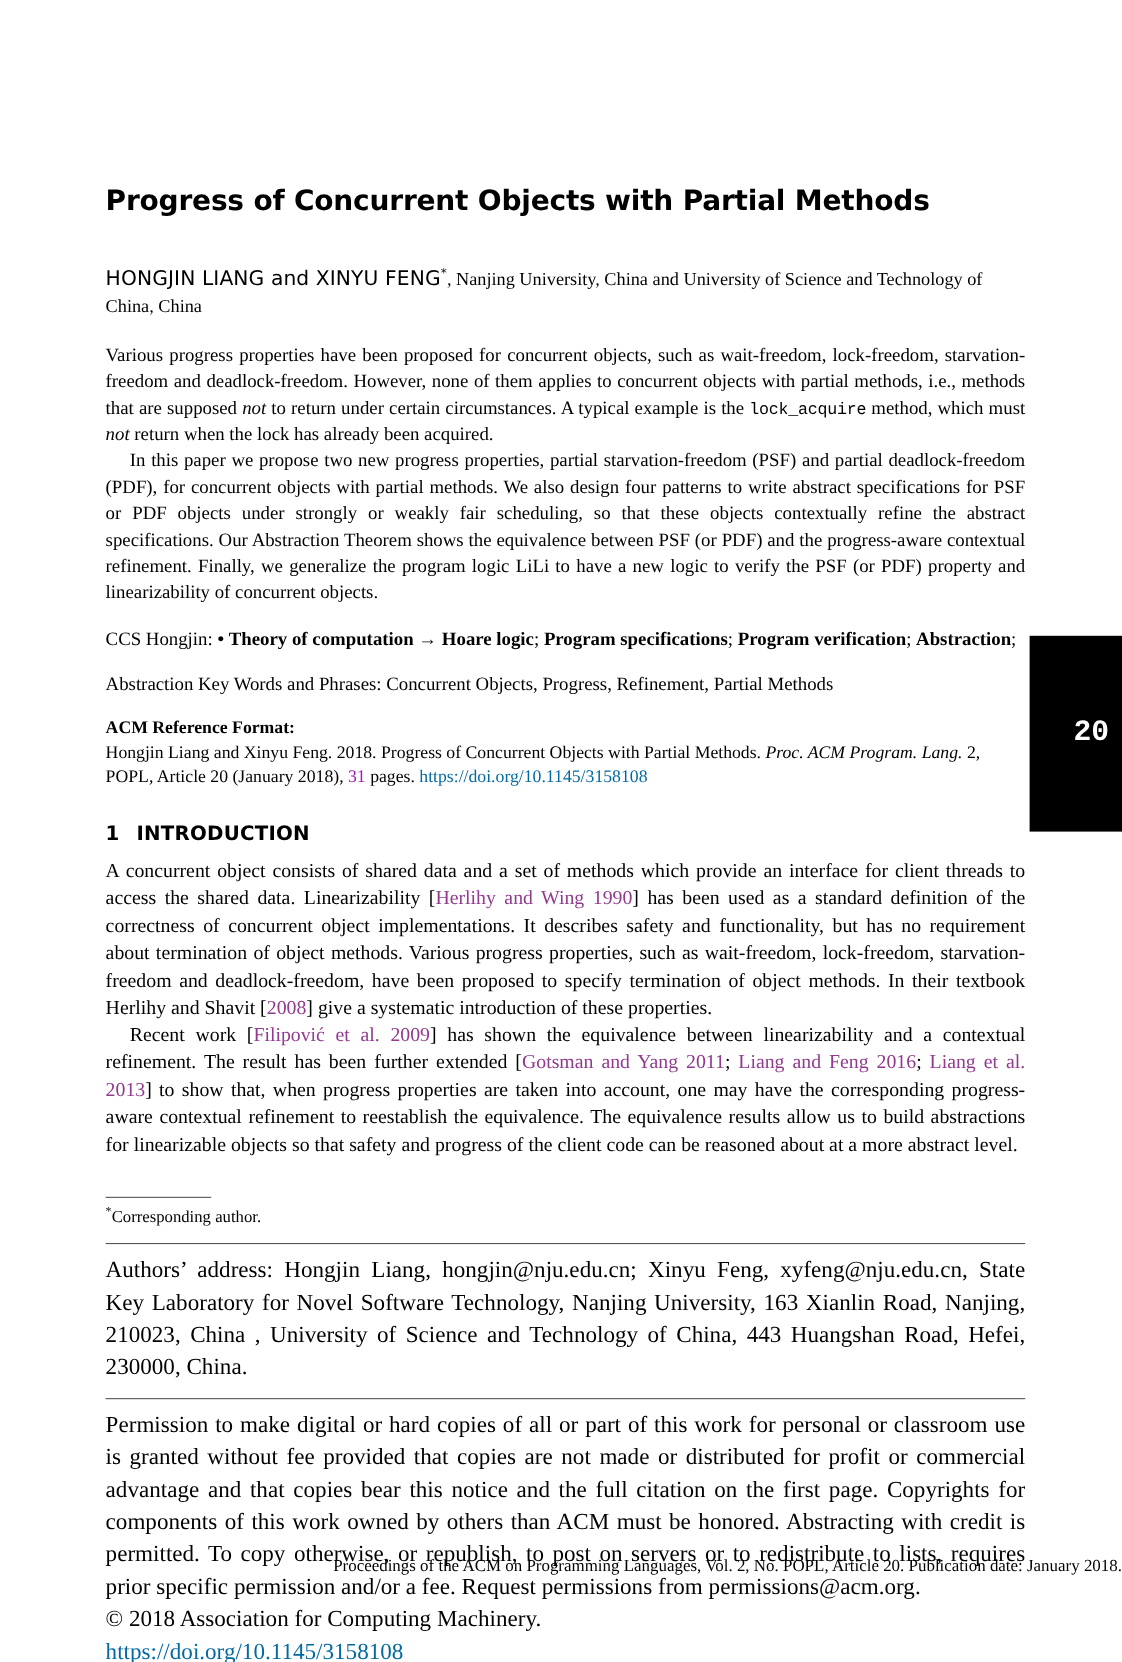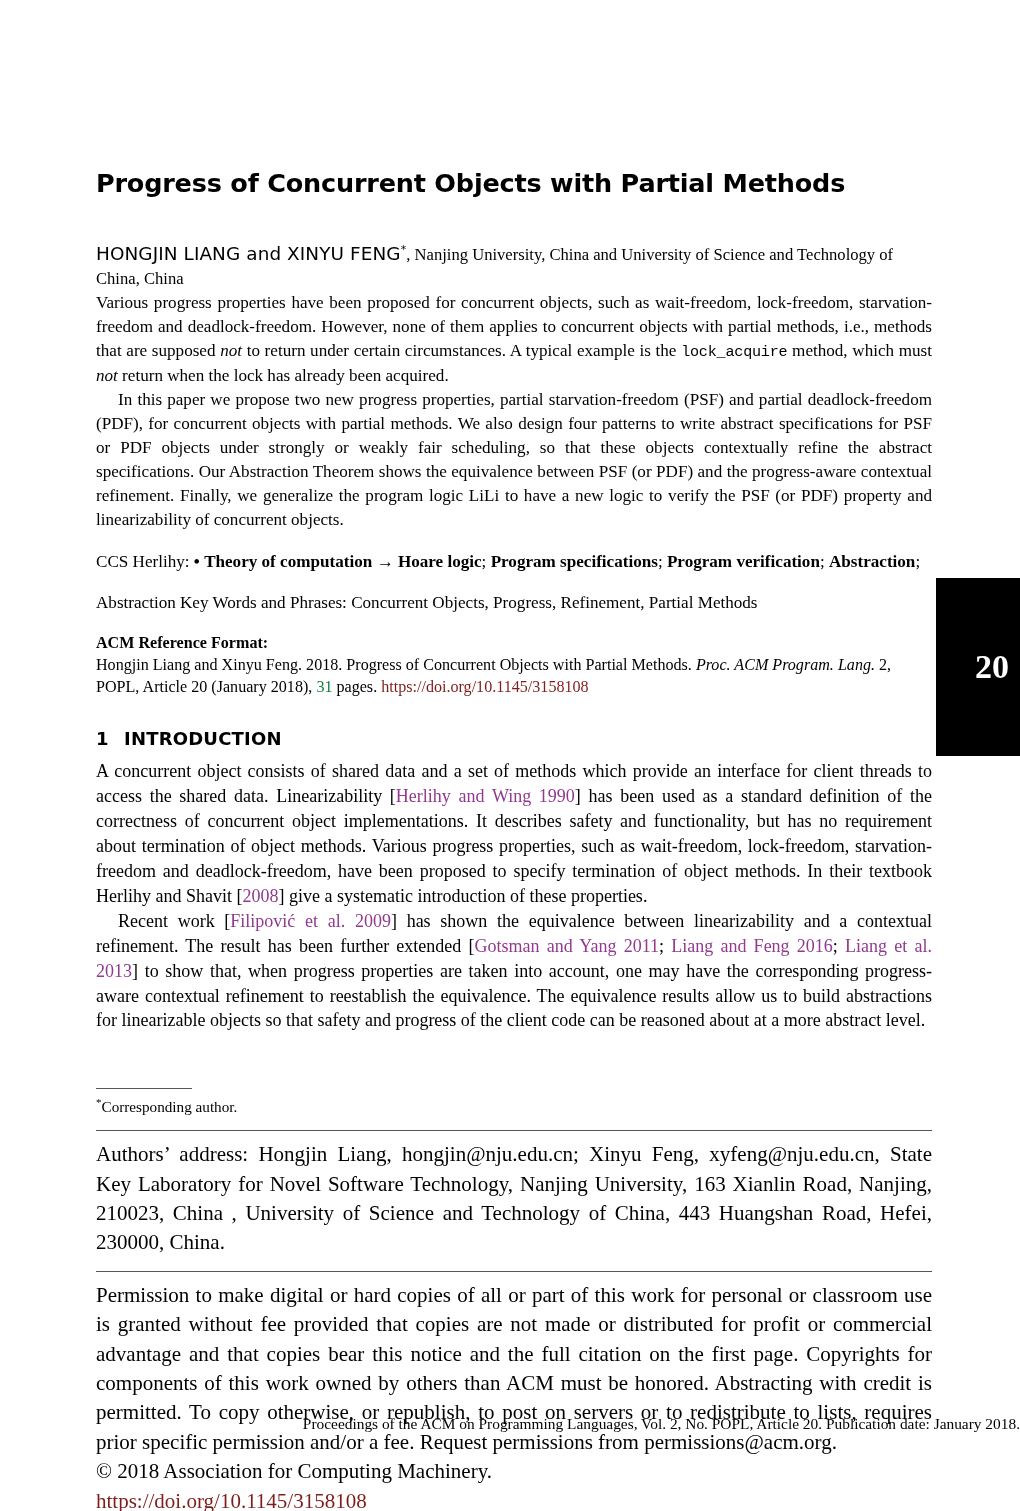--- a/index.html
+++ b/index.html
@@ -59,20 +59,21 @@
     vertical-align: super;
     line-height: 0;
   }
   .author-affil {
     font-family: "Liberation Serif", serif;
     font-size: 16.6px;
   }
 
   
   .abstract {
+    margin-top: 20px;
     font-size: 17.1px;
     line-height: 1.405;
     text-align: justify;
   }
   .abstract p {
     margin: 0;
   }
   .abstract p.indent {
     text-indent: 22px;
   }
@@ -102,43 +103,43 @@
   
   .refformat {
     margin-top: 17px;
     font-size: 16.1px;
     line-height: 1.38;
   }
   .refformat .rf-head {
     font-weight: bold;
     display: block;
   }
-  .pages-num { color: #15803d; }
-  .doi-link { color: #7f1d1d; }
+  .pages-num { color: #a21caf; }
+  .doi-link { color: #0369a1; }
 
   
   .article-badge {
     position: absolute;
     left: 936px;
     top: 578px;
     width: 84px;
     height: 178px;
     background: #000000;
     color: #ffffff;
   }
   .article-badge .num {
     position: absolute;
     left: 0;
     right: 0;
     top: 50%;
     transform: translateY(-50%);
     text-align: center;
-    font-family: Liberation Serif, serif;
-    font-weight: bold;
-    font-size: 34px;
+    font-family: Liberation Mono, monospace;
+    font-weight: bold;
+    font-size: 27px;
     padding-left: 28px;
   }
 
   
   .section-head {
     margin-top: 30px;
     font-family: "DejaVu Sans", "Liberation Sans", sans-serif;
     font-weight: bold;
     font-size: 18px;
     letter-spacing: 0.2px;
@@ -217,21 +218,21 @@
     <div class="authors-block">
       <span class="author-names"><span>HONGJIN LIANG and XINYU FENG</span><sup>*</sup></span><span class="author-affil">, Nanjing University, China and University of Science and Technology of China, China</span>
     </div>
 
     <div class="abstract">
       <p><span>Various progress properties have been proposed for concurrent objects, such as wait-freedom, lock-freedom, starvation-freedom and deadlock-freedom. However, none of them applies to concurrent objects with partial methods, i.e., methods that are supposed </span><span class="ital">not</span><span> to return under certain circumstances. A typical example is the </span><span class="mono">lock_acquire</span><span> method, which must </span><span class="ital">not</span><span> return when the lock has already been acquired.</span></p>
       <p class="indent">In this paper we propose two new progress properties, partial starvation-freedom (PSF) and partial deadlock-freedom (PDF), for concurrent objects with partial methods. We also design four patterns to write abstract specifications for PSF or PDF objects under strongly or weakly fair scheduling, so that these objects contextually refine the abstract specifications. Our Abstraction Theorem shows the equivalence between PSF (or PDF) and the progress-aware contextual refinement. Finally, we generalize the program logic LiLi to have a new logic to verify the PSF (or PDF) property and linearizability of concurrent objects.</p>
     </div>
 
     <div class="ccs">
-      <span>CCS Herlihy:</span>
+      <span>CCS Hongjin:</span>
       <span class="bullet-dot">•</span>
       <b>Theory of computation</b>
       <b>→</b>
       <b>Hoare logic</b><span>;</span>
       <b>Program specifications</b><span>;</span>
       <b>Program verification</b><span>;</span>
       <b>Abstraction</b><span>;</span>
     </div>
 
     <div class="keywords">

